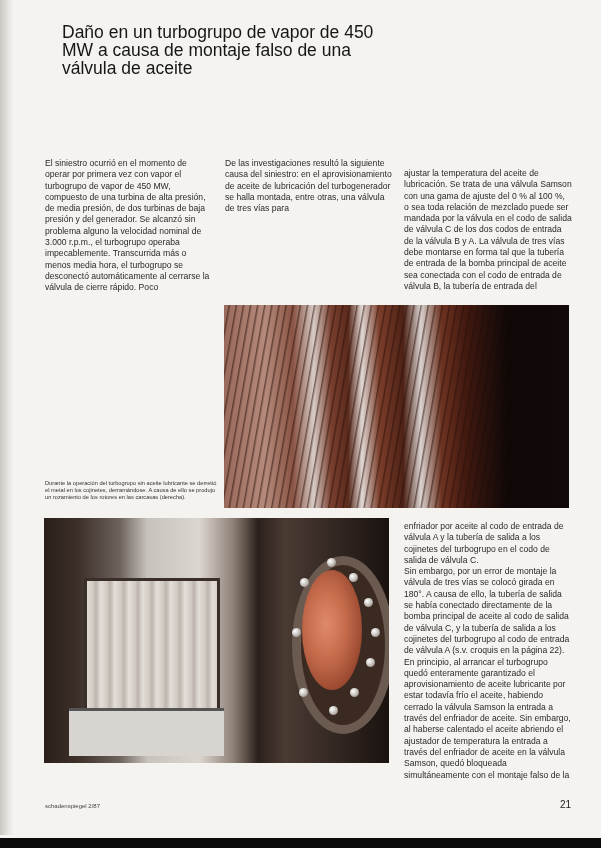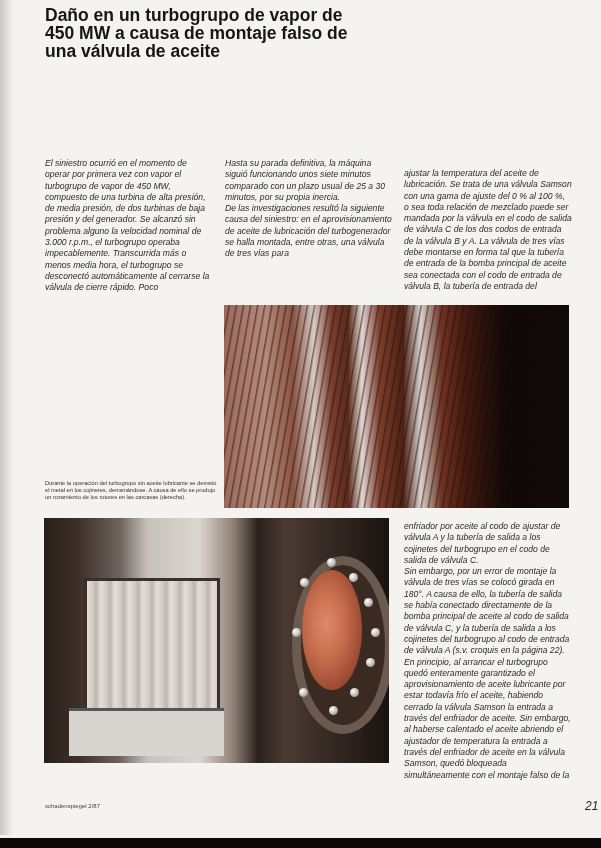--- a/index.html
+++ b/index.html
@@ -8,27 +8,26 @@
     background: #f4f3f0;
     font-family: "Liberation Sans", "DejaVu Sans", sans-serif;
     color: #1e1e1e;
   }
   .spine {
     position: absolute; left: 0; top: 0; width: 14px; height: 835px;
     background: linear-gradient(to right, #c9c7c2, #e7e5e1 60%, #f4f3f0);
   }
   .title {
     position: absolute; left: 45px; top: 6px; width: 320px;
-    font-size: 17.5px; line-height: 18px; font-weight: bold; margin: 0;
+    font-size: 17.5px; line-height: 18px; font-weight: normal; margin: 17px;
     color: #161616;
   }
   .col {
     position: absolute; font-size: 8.6px; line-height: 11.3px; color: #2a2a2a;
     margin: 0;
-    font-style: italic;
   }
   .col p { margin: 0; }
   #col1 { left: 45px; top: 158px; width: 165px; }
   #col2 { left: 225px; top: 158px; width: 168px; }
   #col3 { left: 404px; top: 168px; width: 168px; }
   #col4 { left: 404px; top: 521px; width: 168px; }
   .caption {
     position: absolute; left: 45px; top: 480px; width: 175px;
     font-size: 5.7px; line-height: 7px; color: #333;
   }
@@ -64,39 +63,38 @@
     background: radial-gradient(ellipse at 40% 45%, #e08a6b 0%, #c46a4b 40%, #8a3d26 85%);
   }
   .bolt {
     position: absolute; width: 9px; height: 9px; border-radius: 50%;
     background: radial-gradient(circle at 35% 35%, #ffffff, #b8b2ac 60%, #5a504a);
   }
   .footer-left {
     position: absolute; left: 45px; top: 803px; font-size: 6px; color: #444;
   }
   .footer-right {
-    position: absolute; left: 585px; top: 799px; font-size: 12px; color: #222; font-style: italic;
+    position: absolute; left: 560px; top: 799px; font-size: 10px; color: #222;
   }
   .bottom-bar {
     position: absolute; left: 0; top: 838px; width: 601px; height: 10px; background: #0a0a0a;
   }
 </style>
 </head>
 <body>
 
 <div class="spine"></div>
 
 <h1 class="title">Daño en un turbogrupo de vapor de 450 MW a causa de montaje falso de una válvula de aceite</h1>
 
 <div class="col" id="col1">
   <p>El siniestro ocurrió en el momento de operar por primera vez con vapor el turbogrupo de vapor de 450 MW, compuesto de una turbina de alta presión, de media presión, de dos turbinas de baja presión y del generador. Se alcanzó sin problema alguno la velocidad nominal de 3.000 r.p.m., el turbogrupo operaba impecablemente. Transcurrida más o menos media hora, el turbogrupo se desconectó automáticamente al cerrarse la válvula de cierre rápido. Poco</p>
 </div>
 
 <div class="col" id="col2">
-  <p>Hasta su parada definitiva, la máquina siguió funcionando unos siete minutos comparado con un plazo usual de 25 a 30 minutos, por su propia inercia.</p>
   <p>De las investigaciones resultó la siguiente causa del siniestro: en el aprovisionamiento de aceite de lubricación del turbogenerador se halla montada, entre otras, una válvula de tres vías para</p>
 </div>
 
 <div class="col" id="col3">
   <p>ajustar la temperatura del aceite de lubricación. Se trata de una válvula Samson con una gama de ajuste del 0 % al 100 %, o sea toda relación de mezclado puede ser mandada por la válvula en el codo de salida de válvula C de los dos codos de entrada de la válvula B y A. La válvula de tres vías debe montarse en forma tal que la tubería de entrada de la bomba principal de aceite sea conectada con el codo de entrada de válvula B, la tubería de entrada del</p>
 </div>
 
 <div class="photo" id="photo-rotor"></div>
 
 <div class="caption">Durante la operación del turbogrupo sin aceite lubricante se derretió el metal en los cojinetes, derramándose. A causa de ello se produjo un rozamiento de los rotores en las carcasas (derecha).</div>
@@ -112,19 +110,19 @@
   <div class="bolt" style="left:327px;top:110px"></div>
   <div class="bolt" style="left:322px;top:140px"></div>
   <div class="bolt" style="left:306px;top:170px"></div>
   <div class="bolt" style="left:285px;top:188px"></div>
   <div class="bolt" style="left:255px;top:170px"></div>
   <div class="bolt" style="left:248px;top:110px"></div>
   <div class="bolt" style="left:256px;top:60px"></div>
 </div>
 
 <div class="col" id="col4">
-  <p>enfriador por aceite al codo de ajustar de válvula A y la tubería de salida a los cojinetes del turbogrupo en el codo de salida de válvula C.</p>
+  <p>enfriador por aceite al codo de entrada de válvula A y la tubería de salida a los cojinetes del turbogrupo en el codo de salida de válvula C.</p>
   <p>Sin embargo, por un error de montaje la válvula de tres vías se colocó girada en 180°. A causa de ello, la tubería de salida se había conectado directamente de la bomba principal de aceite al codo de salida de válvula C, y la tubería de salida a los cojinetes del turbogrupo al codo de entrada de válvula A (s.v. croquis en la página 22). En principio, al arrancar el turbogrupo quedó enteramente garantizado el aprovisionamiento de aceite lubricante por estar todavía frío el aceite, habiendo cerrado la válvula Samson la entrada a través del enfriador de aceite. Sin embargo, al haberse calentado el aceite abriendo el ajustador de temperatura la entrada a través del enfriador de aceite en la válvula Samson, quedó bloqueada simultáneamente con el montaje falso de la</p>
 </div>
 
 <div class="footer-left">schadenspiegel 2/87</div>
 <div class="footer-right">21</div>
 <div class="bottom-bar"></div>
 
 </body></html>

